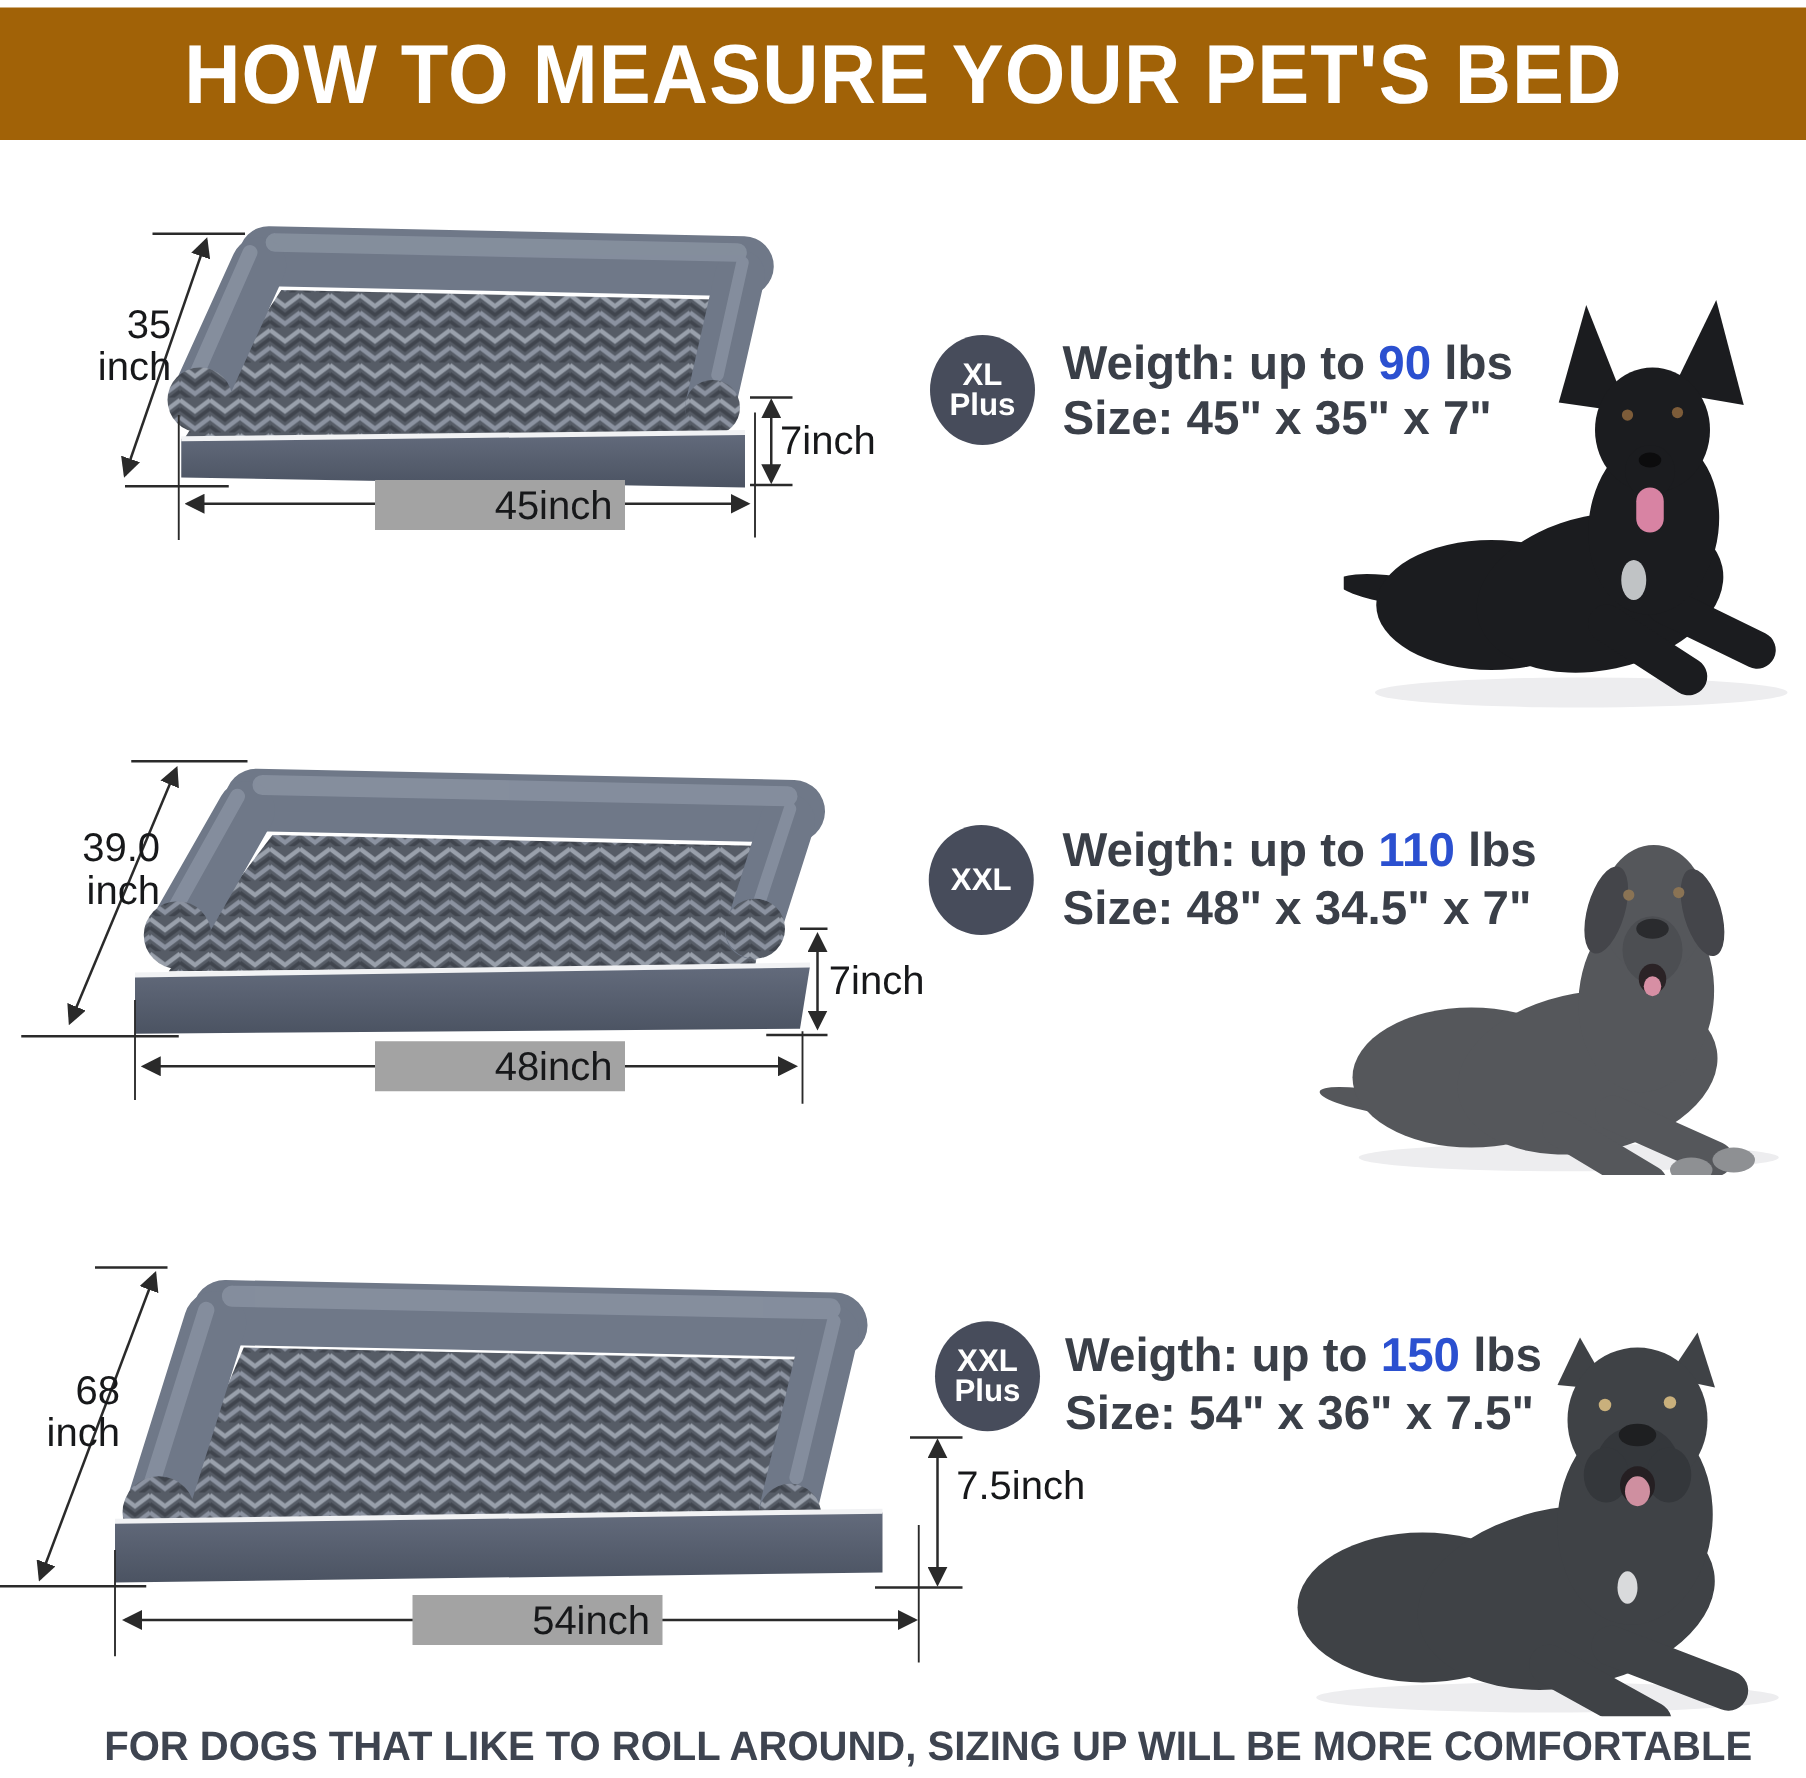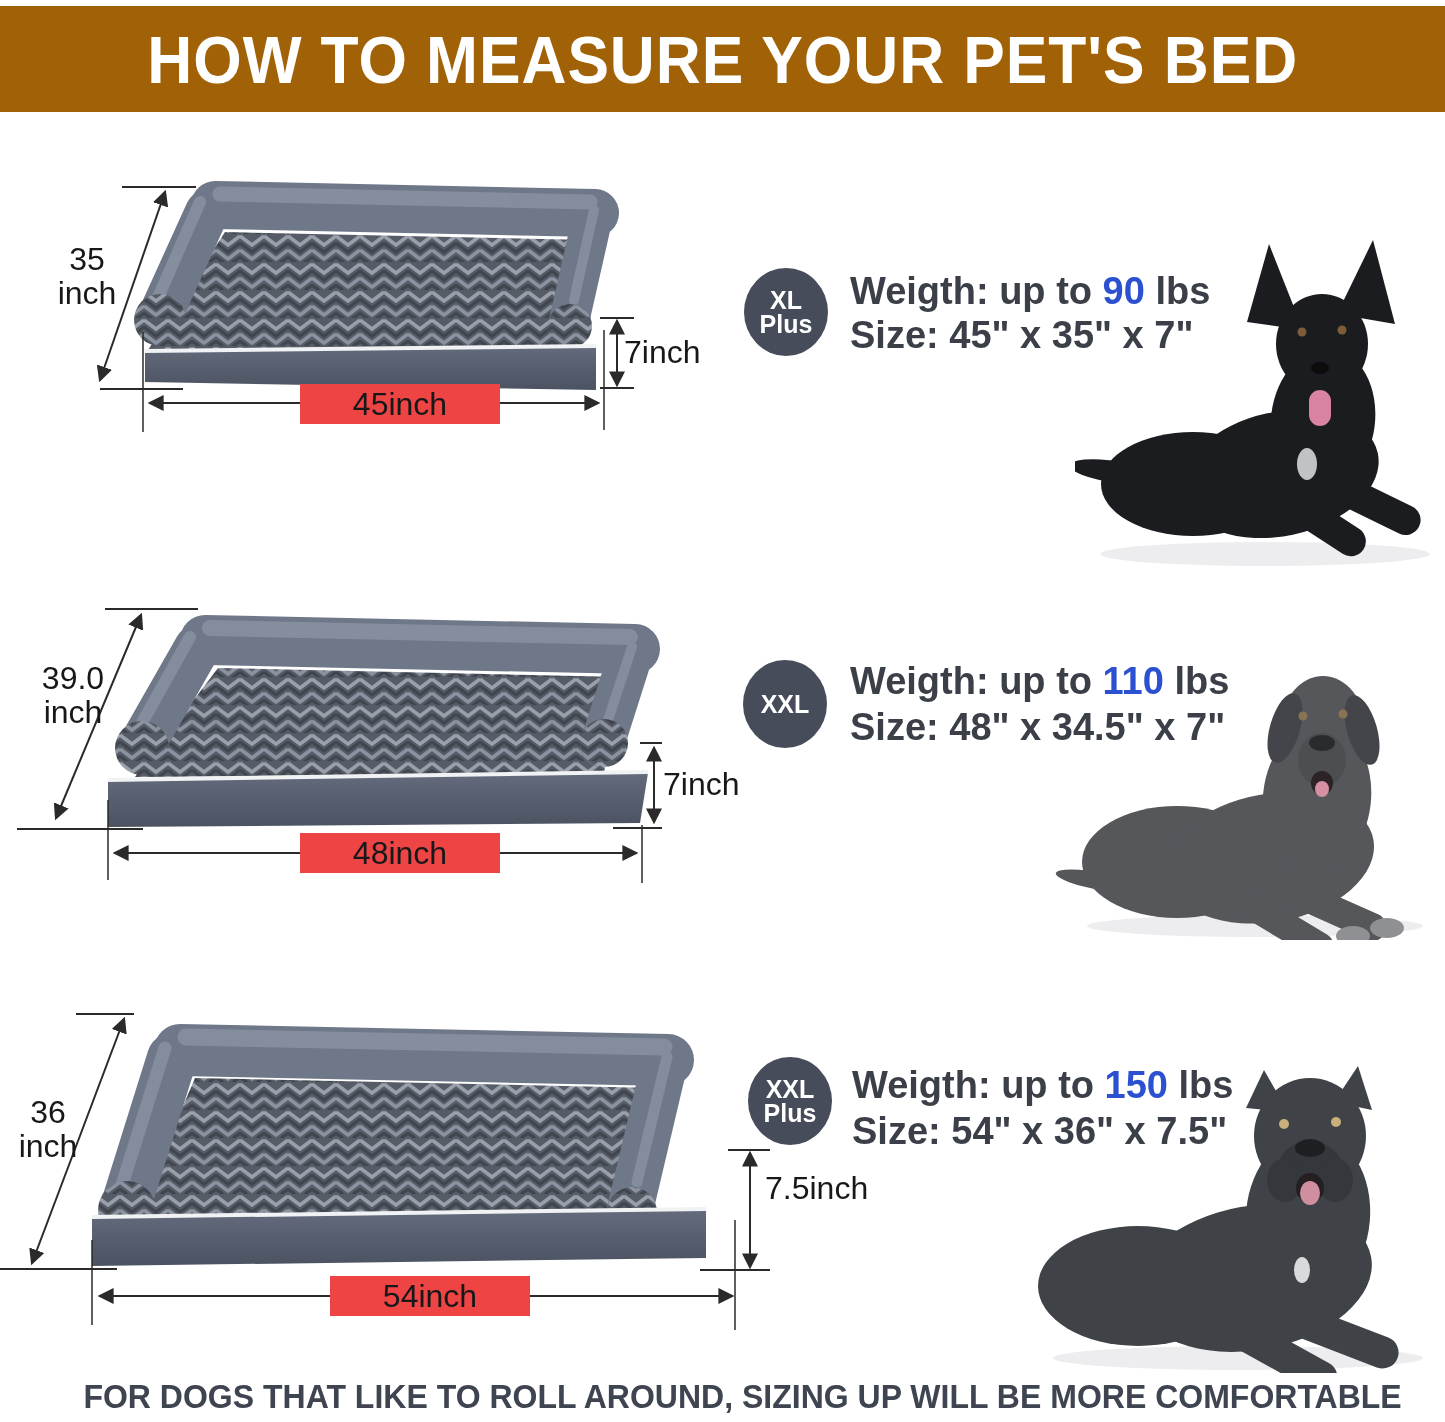--- a/index.html
+++ b/index.html
@@ -20,22 +20,22 @@
   }
   .footer-note{
     display:inline-block;font-size:33px;font-weight:bold;color:#3e4450;
     white-space:nowrap;transform:scaleX(0.97);
   }
   .bed-svg{position:absolute;}
   .dog-svg{position:absolute;}
   .dim-label{
     position:absolute;color:#17181a;font-size:32px;line-height:1.06;white-space:nowrap;
   }
-  .dim-center{text-align:center;}
-  .width-label{background:#ef4444;padding:0 10px;height:40px;line-height:40px;}
+  .dim-center{text-align:right;}
+  .width-label{background:#a3a3a3;padding:0 10px;height:40px;line-height:40px;}
   .spec-badge{
     position:absolute;width:84px;height:88px;border-radius:50%;background:#474c5b;
     color:#ffffff;display:flex;flex-direction:column;align-items:center;justify-content:center;
     font-weight:bold;font-size:25px;line-height:0.98;text-align:center;
   }
   .spec-text{
     position:absolute;font-size:38px;font-weight:bold;color:#3a3f48;white-space:nowrap;
   }
   .spec-text .blue{color:#2b50d0;}
 </style>
@@ -249,21 +249,21 @@
       <line x1="0" y1="299" x2="117" y2="299"></line>
       <line x1="735" y1="250" x2="735" y2="360" stroke-width="1.5"></line>
       <line x1="728" y1="180" x2="770" y2="180"></line>
       <line x1="750" y1="183" x2="750" y2="297" marker-start="url(#ah3)" marker-end="url(#ah3)"></line>
       <line x1="700" y1="300" x2="770" y2="300"></line>
       <line x1="92" y1="270" x2="92" y2="355" stroke-width="1.5"></line>
       <line x1="100" y1="326" x2="732" y2="326" marker-start="url(#ah3)" marker-end="url(#ah3)"></line>
     </g>
   </svg>
   <div class="dim-label dim-center" style="left:0px;top:1096px;width:96px">
-    <span>36</span><br>
+    <span>68</span><br>
     <span>inch</span>
   </div>
   <div class="dim-label" style="left:765px;top:1172px">7.5inch</div>
   <div class="dim-label dim-center width-label" style="left:330px;top:1276px;width:180px">54inch</div>
 
   <div class="spec-badge" style="left:748px;top:1057px">
     <span>XXL</span>
     <span>Plus</span>
   </div>
   <div class="spec-text" style="left:852px;top:1064px">

